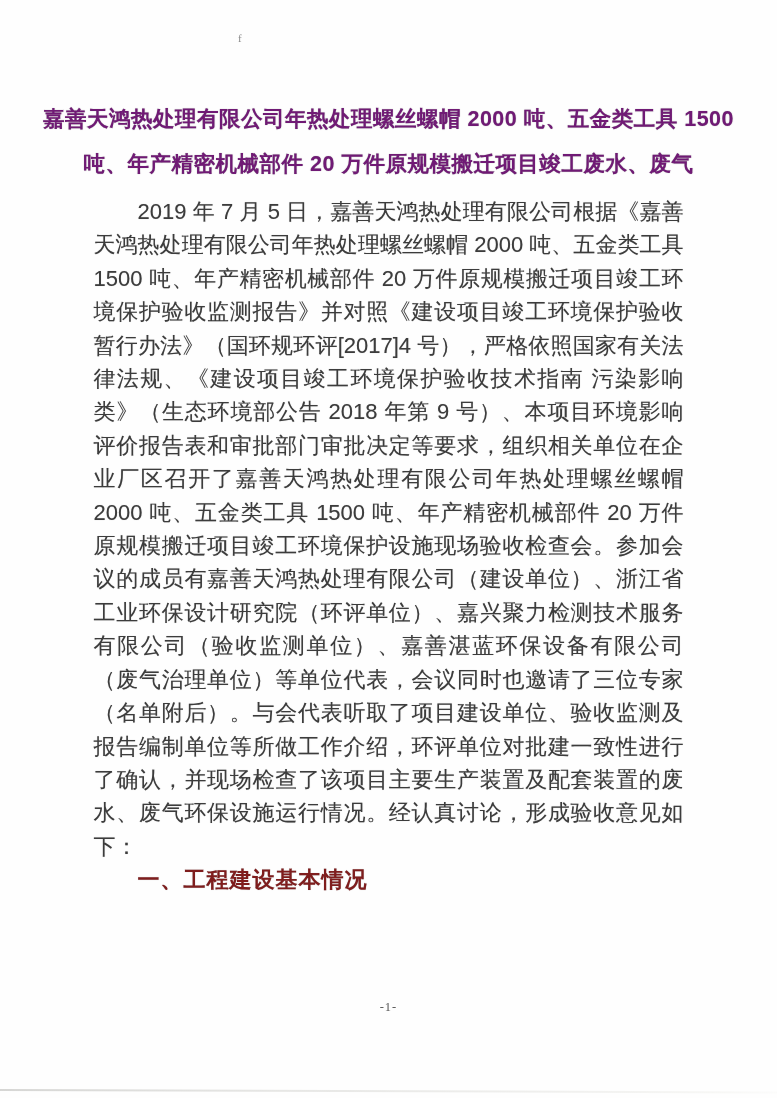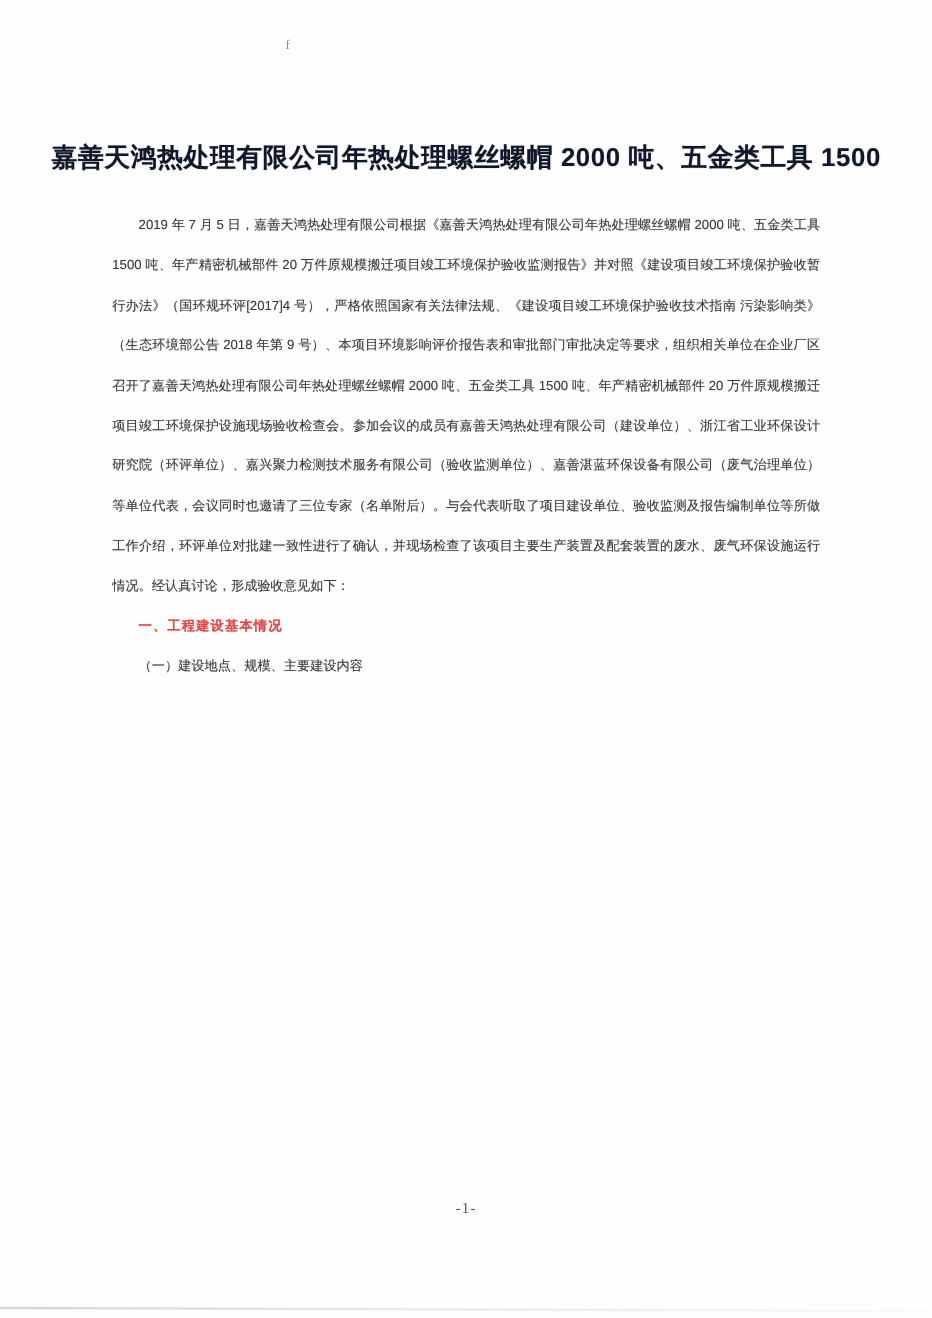--- a/index.html
+++ b/index.html
@@ -17,49 +17,49 @@
   }
   .stray-mark {
     position: absolute;
     left: 238px;
     top: 32px;
     font-size: 11px;
     color: #8a8a8a;
     font-family: "Liberation Serif", "DejaVu Serif", serif;
   }
   .doc-title {
-    margin: 12px;
+    margin: 0;
     padding-top: 97px;
     text-align: center;
     font-size: 21.5px;
     line-height: 45px;
     font-weight: 700;
-    color: #0f172a;
+    color: #701a75;
     letter-spacing: 0.5px;
     text-shadow: 0 0 1px rgba(45,45,45,0.45);
   }
   .doc-title .tline {
     display: block;
   }
   .content {
     width: 590px;
-    margin: 18px auto 0 auto;
-    font-size: 11px;
+    margin: 8px auto 0 auto;
+    font-size: 22px;
     line-height: 33.4px;
     color: #3c3c3c;
     text-align: justify;
     text-shadow: 0 0 0.8px rgba(60,60,60,0.4);
   }
   .content p {
     margin: 0;
     text-indent: 2em;
   }
   .heading-bold {
     font-weight: 700;
-    color: #ef4444;
+    color: #7f1d1d;
     letter-spacing: 1px;
   }
   .page-number {
     position: absolute;
     top: 1000px;
     left: 0;
     width: 100%;
     text-align: center;
     font-size: 12.5px;
     color: #565656;
@@ -80,28 +80,28 @@
 </style>
 </head>
 <body>
 
 <div class="page">
 
   <span class="stray-mark">f</span>
 
   <h1 class="doc-title">
     <span class="tline">嘉善天鸿热处理有限公司年热处理螺丝螺帽 2000 吨、五金类工具 1500</span>
+    <span class="tline">吨、年产精密机械部件 20 万件原规模搬迁项目竣工废水、废气</span>
   </h1>
 
   <div class="content">
     <p>2019 年 7 月 5 日，嘉善天鸿热处理有限公司根据《嘉善天鸿热处理有限公司年热处理螺丝螺帽 2000 吨、五金类工具 1500 吨、年产精密机械部件 20 万件原规模搬迁项目竣工环境保护验收监测报告》并对照《建设项目竣工环境保护验收暂行办法》（国环规环评[2017]4 号），严格依照国家有关法律法规、《建设项目竣工环境保护验收技术指南 污染影响类》（生态环境部公告 2018 年第 9 号）、本项目环境影响评价报告表和审批部门审批决定等要求，组织相关单位在企业厂区召开了嘉善天鸿热处理有限公司年热处理螺丝螺帽 2000 吨、五金类工具 1500 吨、年产精密机械部件 20 万件原规模搬迁项目竣工环境保护设施现场验收检查会。参加会议的成员有嘉善天鸿热处理有限公司（建设单位）、浙江省工业环保设计研究院（环评单位）、嘉兴聚力检测技术服务有限公司（验收监测单位）、嘉善湛蓝环保设备有限公司（废气治理单位）等单位代表，会议同时也邀请了三位专家（名单附后）。与会代表听取了项目建设单位、验收监测及报告编制单位等所做工作介绍，环评单位对批建一致性进行了确认，并现场检查了该项目主要生产装置及配套装置的废水、废气环保设施运行情况。经认真讨论，形成验收意见如下：</p>
 
     <p class="heading-bold">一、工程建设基本情况</p>
 
-    <p>（一）建设地点、规模、主要建设内容</p>
 
 
 
   </div>
 
   <div class="page-number">-1-</div>
 
   <div class="scan-edge"></div>
 
 </div>

